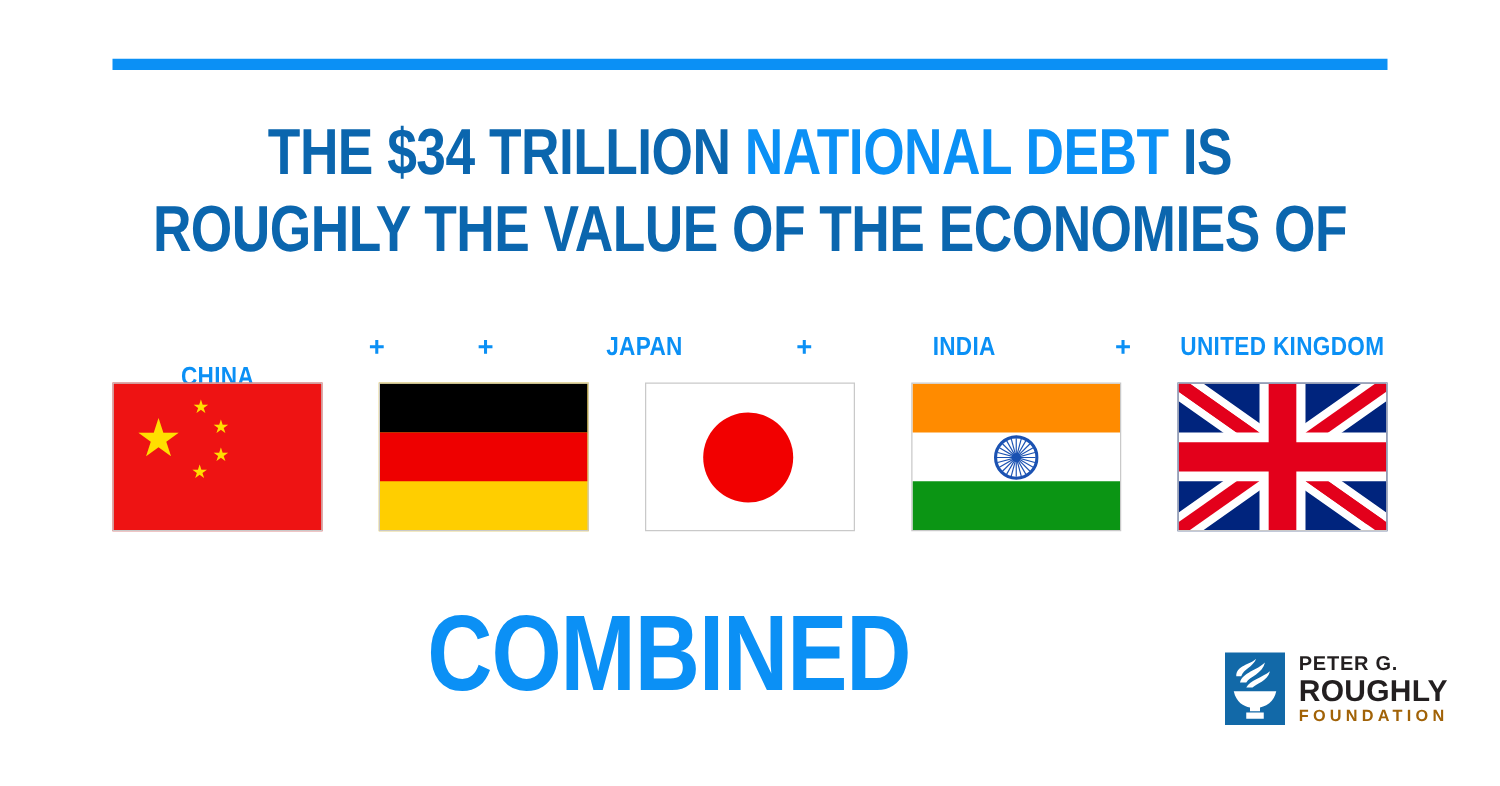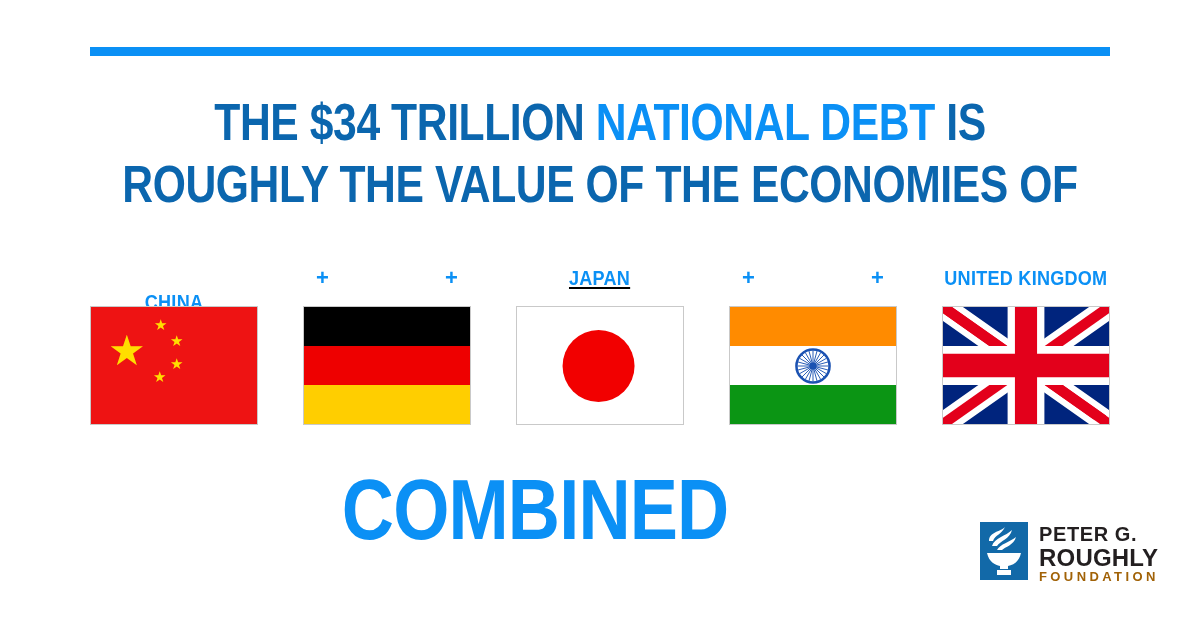--- a/index.html
+++ b/index.html
@@ -170,21 +170,21 @@
   }
 
   
   .flag-gb { background: #00247D; }
   .gb-svg { display: block; width: 100%; height: 100%; }
 
   
   .combined {
     position: absolute;
     left: 0;
-    top: 466px;
+    top: 480px;
     width: 1200px;
     text-align: center;
     padding-right: 130px;
     box-sizing: border-box;
   }
   .combined-word {
     display: inline-block;
     font-family: "Liberation Sans Narrow", "Liberation Sans", sans-serif;
     font-weight: 700;
     font-size: 86px;
@@ -217,21 +217,21 @@
   .logo-text {
     margin-left: 11px;
     display: flex;
     flex-direction: column;
     justify-content: flex-start;
     padding-top: 2px;
   }
   .logo-l1 {
     font-family: "Liberation Sans", sans-serif;
     font-weight: 700;
-    font-size: 20px;
+    font-size: 16px;
     line-height: 1.05;
     color: #231F20;
     letter-spacing: 0.6px;
   }
   .logo-l2 {
     font-family: "Liberation Sans", sans-serif;
     font-weight: 700;
     font-size: 24px;
     line-height: 1.05;
     color: #231F20;
@@ -257,24 +257,27 @@
     <span class="headline-line l1"><span>THE $34 TRILLION </span><span class="hl-accent">NATIONAL DEBT</span><span> IS</span></span>
     <span class="headline-line l2">ROUGHLY THE VALUE OF THE ECONOMIES OF</span>
   </div>
 
   <div class="countries-row">
     <div class="country-col" style="width:168px;margin-top:48px;">
       <span class="country-label">CHINA</span>
     </div>
     <div class="plus-sign">+</div>
     <div class="plus-sign">+</div>
-    <div class="country-col" style="width:168px;text-decoration:underline;">
+    <div class="country-col" style="width:168px;">
       <span class="country-label">JAPAN</span>
     </div>
     <div class="plus-sign">+</div>
+    <div class="country-col" style="width:168px;">
+      <span class="country-label">INDIA</span>
+    </div>
     <div class="plus-sign">+</div>
     <div class="country-col" style="width:168px;">
       <span class="country-label">UNITED KINGDOM</span>
     </div>
   </div>
 
   <div class="flags-row">
 
     <div class="flag flag-bordered flag-cn">
       <span class="star" style="left:17px; top:23px; font-size:42px;">★</span>

